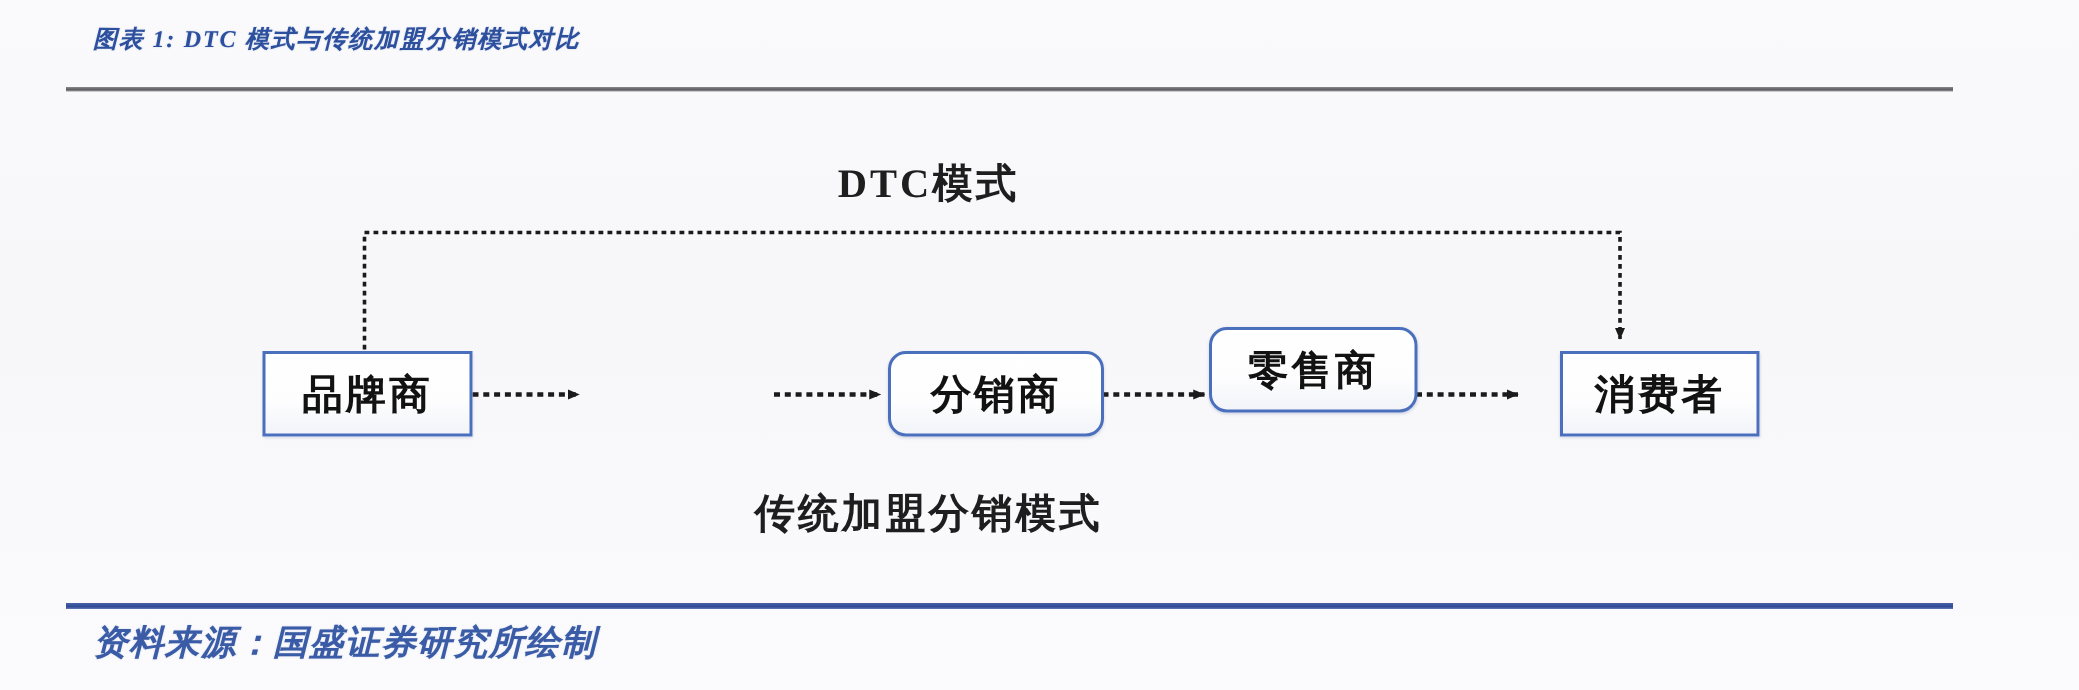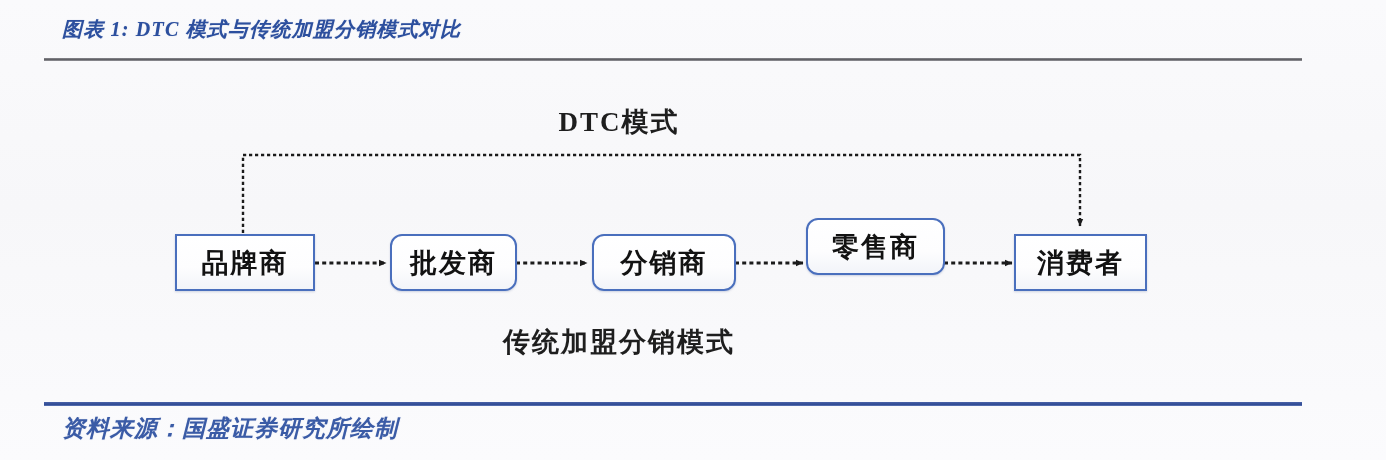--- a/index.html
+++ b/index.html
@@ -24,21 +24,21 @@
   }
 
   
   .exhibit-title {
     position: absolute;
     left: 62px;
     top: 16px;
     font-family: "Liberation Serif", "DejaVu Serif", serif;
     font-style: italic;
     font-weight: bold;
-    font-size: 20px;
+    font-size: 16px;
     letter-spacing: 1.2px;
     color: #2c4f9e;
     white-space: nowrap;
     text-shadow: 0 0 1px rgba(44,79,158,0.35);
   }
 
   .rule-top {
     position: absolute;
     left: 44px;
     top: 58px;
@@ -171,33 +171,30 @@
     </svg>
 
     <div class="flow-label top">DTC模式</div>
 
     <div class="flow-label bottom">传统加盟分销模式</div>
 
     <div class="node sharp" style="left:175px; top:168px; width:140px; height:57px;">
       <span class="node-label">品牌商</span>
     </div>
 
-    <div class="node round" style="left:390px; top:168px; width:127px; height:57px;">
-      <span class="node-label">批发商</span>
-    </div>
 
     <div class="node round" style="left:592px; top:168px; width:144px; height:57px;">
       <span class="node-label">分销商</span>
     </div>
 
     <div class="node round" style="left:806px; top:152px; width:139px; height:57px;">
       <span class="node-label">零售商</span>
     </div>
 
-    <div class="node sharp" style="left:1014px; top:168px; width:133px; height:57px;">
+    <div class="node sharp" style="left:1040px; top:168px; width:133px; height:57px;">
       <span class="node-label">消费者</span>
     </div>
 
   </div>
 
   <div class="rule-bottom"></div>
 
   <div class="source-note">资料来源：国盛证券研究所绘制</div>
 
 </div>

